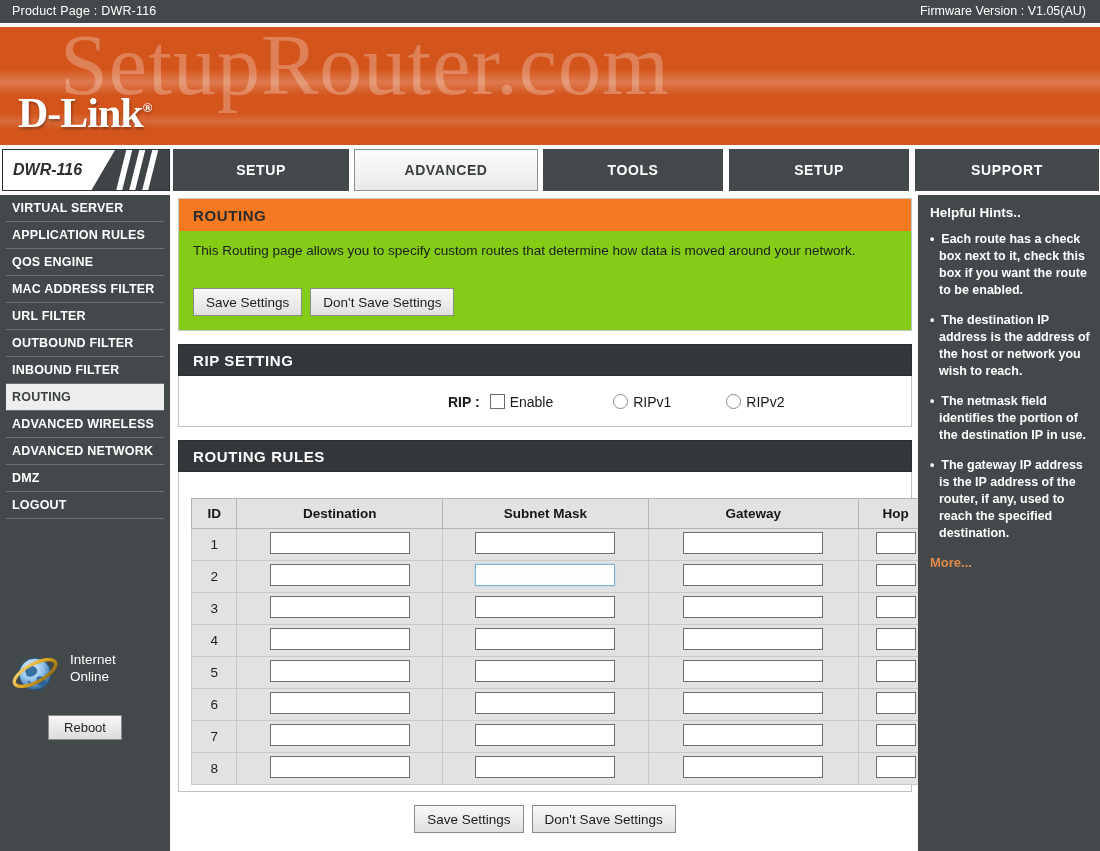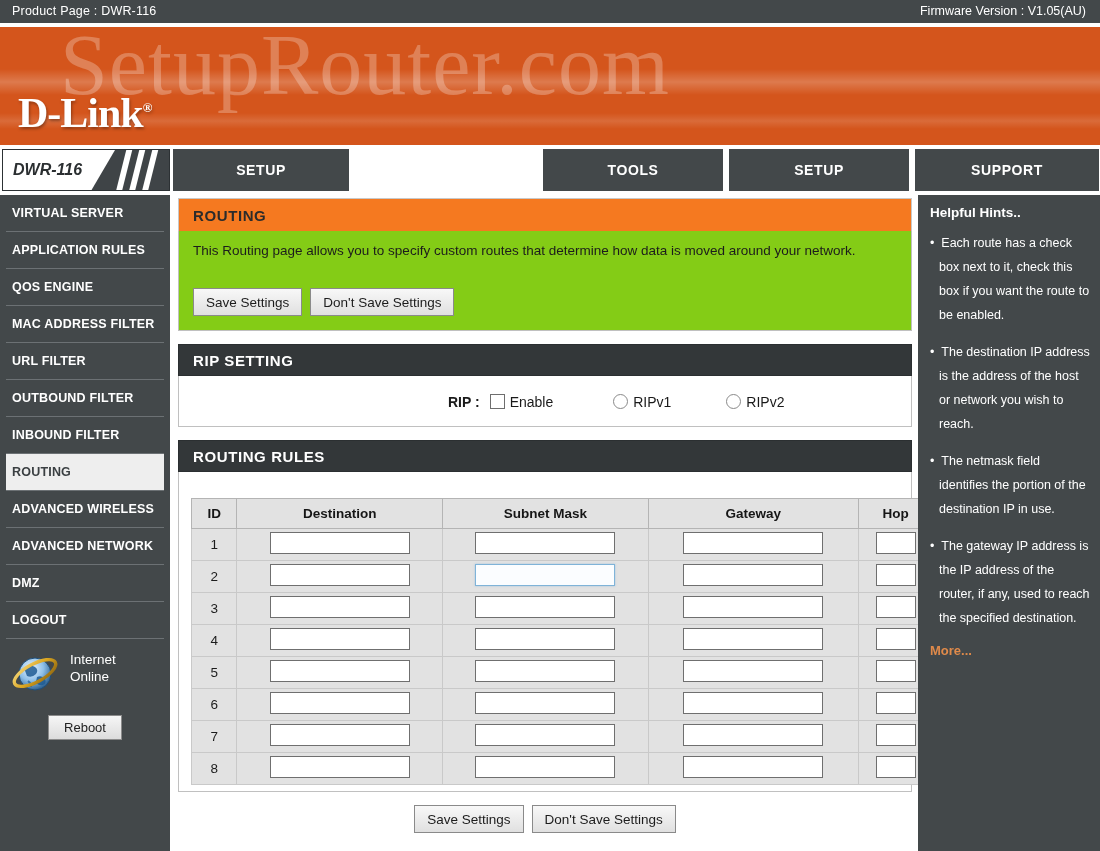--- a/index.html
+++ b/index.html
@@ -152,21 +152,21 @@
   }
 
   
   .sidebar {
     position: absolute; left: 0; top: 195px;
     width: 172px; height: 656px;
     background: #43484a;
     border-right: 2px solid #ffffff;
   }
   .side-item {
-    height: 37px;
+    height: 27px;
     margin: 0 6px;
     border-bottom: 1px solid #6c7174;
     display: flex; align-items: center;
     color: #ffffff;
     font-weight: bold;
     font-size: 12.5px;
     padding-left: 6px;
     letter-spacing: 0.2px;
     cursor: pointer;
   }
@@ -377,25 +377,26 @@
     color: #ffffff;
   }
   .hints-title {
     font-weight: bold;
     font-size: 13.5px;
     color: #ffffff;
     margin-bottom: 11px;
   }
   .hint {
     font-size: 12.5px;
-    line-height: 24px;
+    line-height: 17px;
     color: #ffffff;
     margin-bottom: 13px;
     text-indent: -9px;
     padding-left: 9px;
+    font-weight: bold;
   }
   .hint::before {
     content: "\2022\00a0\00a0";
     color: #ffffff;
   }
   .more {
     color: #e08a4a;
     font-weight: bold;
     font-size: 13px;
     cursor: pointer;
@@ -421,20 +422,21 @@
 
   <div class="navbar">
     <div class="model-badge">
       <div class="badge-white"></div>
       <div class="badge-text">DWR-116</div>
       <div class="badge-stripe" style="left:118px"></div>
       <div class="badge-stripe" style="left:131px"></div>
       <div class="badge-stripe" style="left:144px"></div>
     </div>
     <div class="navtab" style="left:172px;width:178px">SETUP</div>
+    <div class="navtab active" style="left:354px;width:184px">ADVANCED</div>
     <div class="navtab" style="left:542px;width:182px">TOOLS</div>
     <div class="navtab" style="left:728px;width:182px">SETUP</div>
     <div class="navtab" style="left:914px;width:186px">SUPPORT</div>
   </div>
 
   <div class="sidebar">
     <div class="side-item">VIRTUAL SERVER</div>
     <div class="side-item">APPLICATION RULES</div>
     <div class="side-item">QOS ENGINE</div>
     <div class="side-item">MAC ADDRESS FILTER</div>

